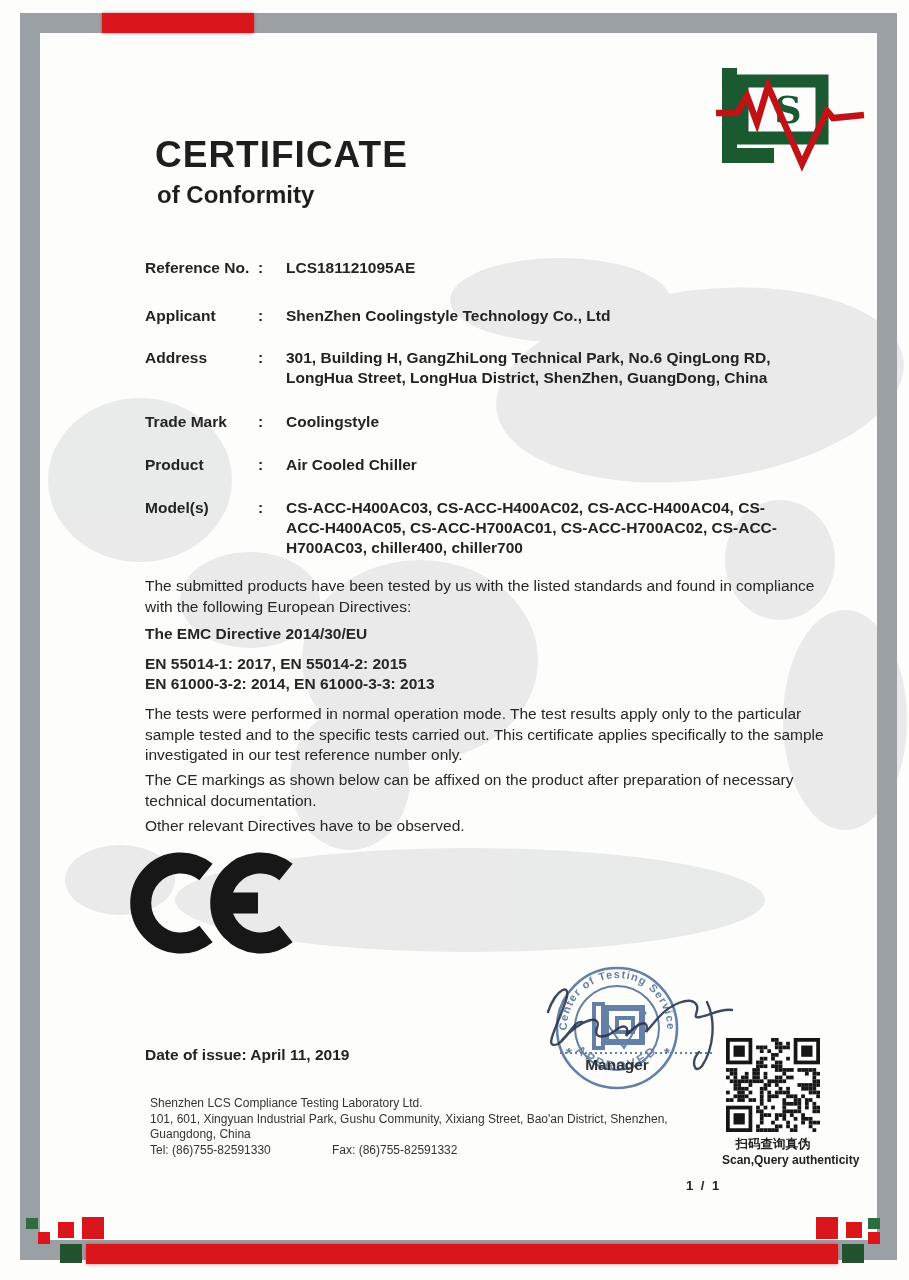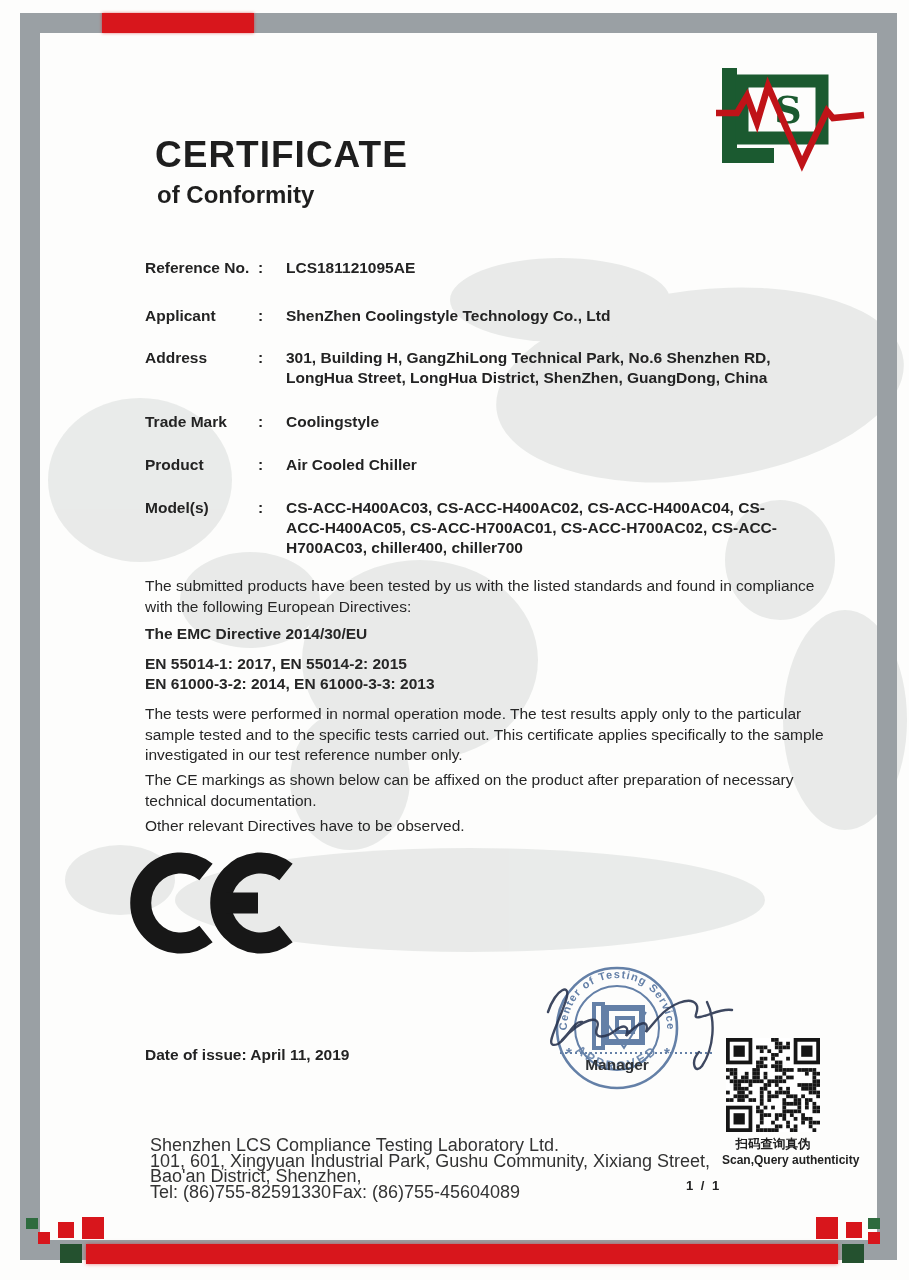--- a/index.html
+++ b/index.html
@@ -22,21 +22,21 @@
   #title-main{position:absolute;left:155px;top:134px;font-size:37px;font-weight:bold;letter-spacing:1px;color:#1e1e1e;}
   #title-sub{position:absolute;left:157px;top:181px;font-size:24px;font-weight:bold;color:#1e1e1e;}
   .field-row{position:absolute;left:145px;width:660px;display:flex;font-size:15.5px;font-weight:bold;line-height:20px;color:#232323;}
   .flabel{width:113px;flex:0 0 auto;}
   .fcolon{width:28px;flex:0 0 auto;}
   .fvalue{flex:1 1 auto;max-width:512px;}
   .para{position:absolute;left:145px;width:700px;font-size:15.5px;line-height:20.5px;color:#262626;}
   .para.bold{font-weight:bold;}
   #date-line{position:absolute;left:145px;top:1046px;font-size:15.5px;font-weight:bold;color:#232323;}
   
-  #footer{position:absolute;left:150px;top:1138px;width:600px;font-size:18px;line-height:15.5px;color:#333;}
+  #footer{position:absolute;left:150px;top:1096px;width:600px;font-size:12px;line-height:15.5px;color:#333;}
   .foot-cols{display:flex;}
   .foot-cols .c1{width:182px;}
   #page-number{position:absolute;left:686px;top:1178px;font-size:13px;font-weight:bold;letter-spacing:2px;color:#222;}
   
   #qr-block{position:absolute;left:722px;top:1038px;width:102px;text-align:center;}
   #qr-svg{display:block;margin:0 auto;}
   #qr-caption-zh{font-size:12.5px;font-weight:bold;margin-top:4px;color:#222;}
   #qr-caption-en{font-size:12px;font-weight:bold;color:#222;white-space:nowrap;}
   
   #watermark{position:absolute;left:0;top:0;z-index:0;}
@@ -101,21 +101,21 @@
       <span class="fvalue">LCS181121095AE</span>
     </div>
     <div class="field-row" style="top:306px">
       <span class="flabel">Applicant</span>
       <span class="fcolon">:</span>
       <span class="fvalue">ShenZhen Coolingstyle Technology Co., Ltd</span>
     </div>
     <div class="field-row" style="top:348px">
       <span class="flabel">Address</span>
       <span class="fcolon">:</span>
-      <span class="fvalue">301, Building H, GangZhiLong Technical Park, No.6 Shenzhen RD, LongHua Street, LongHua District, ShenZhen, GuangDong, China</span>
+      <span class="fvalue">301, Building H, GangZhiLong Technical Park, No.6 QingLong RD, LongHua Street, LongHua District, ShenZhen, GuangDong, China</span>
     </div>
     <div class="field-row" style="top:412px">
       <span class="flabel">Trade Mark</span>
       <span class="fcolon">:</span>
       <span class="fvalue">Coolingstyle</span>
     </div>
     <div class="field-row" style="top:455px">
       <span class="flabel">Product</span>
       <span class="fcolon">:</span>
       <span class="fvalue">Air Cooled Chiller</span>
@@ -368,23 +368,24 @@
             <rect x="7.52" y="75.19999999999999" width="11.28" height="11.28"></rect>
           </g>
       </svg>
       <div id="qr-caption-zh">扫码查询真伪</div>
       <div id="qr-caption-en">Scan,Query authenticity</div>
     </div>
 
     <div id="footer">
       <div>Shenzhen LCS Compliance Testing Laboratory Ltd.</div>
       <div>101, 601, Xingyuan Industrial Park, Gushu Community, Xixiang Street, Bao'an District, Shenzhen,</div>
+      <div>Guangdong, China</div>
       <div class="foot-cols">
         <span class="c1">Tel: (86)755-82591330</span>
-        <span>Fax: (86)755-45604089</span>
+        <span>Fax: (86)755-82591332</span>
       </div>
     </div>
     <div id="page-number">1 / 1</div>
 
   </div>
 
   <svg id="stamp-group" width="909" height="1280" viewBox="0 0 909 1280">
     <g opacity="0.88">
       <circle cx="617" cy="1028" r="60" fill="none" stroke="#4f6f9c" stroke-width="2.6"></circle>
       <circle cx="617" cy="1028" r="42" fill="none" stroke="#4f6f9c" stroke-width="2"></circle>

